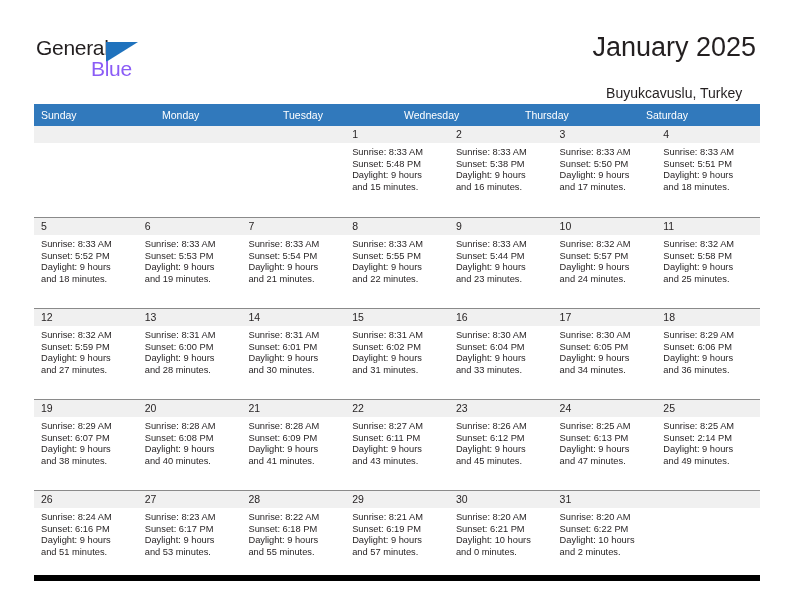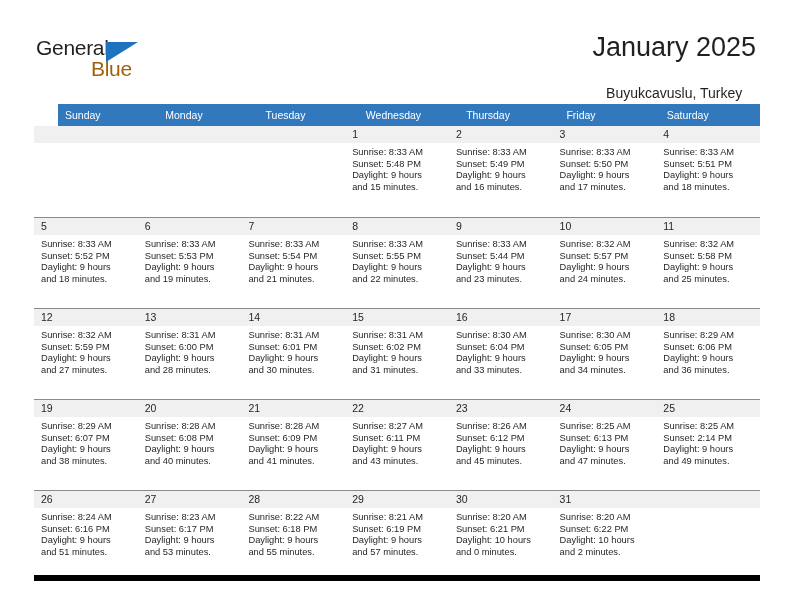--- a/index.html
+++ b/index.html
@@ -55,21 +55,21 @@
     height: 0;
     border-left: 32px solid #1f72bd;
     border-bottom: 20px solid transparent;
   }
   .logo-blue {
     position: absolute;
     left: 55px;
     top: 21px;
     font-size: 21px;
     letter-spacing: -0.3px;
-    color: #a16207;
+    color: #8b5cf6;
     font-family: "Liberation Sans", sans-serif;
   }
 
   .title-block {
     position: absolute;
     right: 36px;
     top: 30px;
     text-align: center;
   }
   .cal-title {
@@ -92,21 +92,20 @@
     position: absolute;
     left: 34px;
     top: 104px;
     width: 726px;
   }
 
   .weekday-row {
     display: flex;
     background: #3179bc;
     height: 22px;
-    margin-left: 24px;
   }
   .weekday {
     flex: 1 1 0;
     color: #ffffff;
     font-size: 10.5px;
     line-height: 22px;
     padding-left: 7px;
     box-sizing: border-box;
     white-space: nowrap;
   }
@@ -174,21 +173,20 @@
 
   </div>
 
   <div class="calendar">
     <div class="weekday-row" id="weekday-row">
         <div class="weekday">Sunday</div>
         <div class="weekday">Monday</div>
         <div class="weekday">Tuesday</div>
         <div class="weekday">Wednesday</div>
         <div class="weekday">Thursday</div>
-        <div class="weekday">Friday</div>
         <div class="weekday">Saturday</div>
       </div>
     <div id="weeks-container">
         <div class="week-row first">
           <div class="day-cell empty">
             <span class="daynum"></span>
           </div>
           <div class="day-cell empty">
             <span class="daynum"></span>
           </div>
@@ -201,21 +199,21 @@
               <div>Sunrise: 8:33 AM</div>
               <div>Sunset: 5:48 PM</div>
               <div>Daylight: 9 hours</div>
               <div>and 15 minutes.</div>
             </div>
           </div>
           <div class="day-cell">
             <span class="daynum">2</span>
             <div class="info">
               <div>Sunrise: 8:33 AM</div>
-              <div>Sunset: 5:49 PM</div>
+              <div>Sunset: 5:38 PM</div>
               <div>Daylight: 9 hours</div>
               <div>and 16 minutes.</div>
             </div>
           </div>
           <div class="day-cell">
             <span class="daynum">3</span>
             <div class="info">
               <div>Sunrise: 8:33 AM</div>
               <div>Sunset: 5:50 PM</div>
               <div>Daylight: 9 hours</div>

